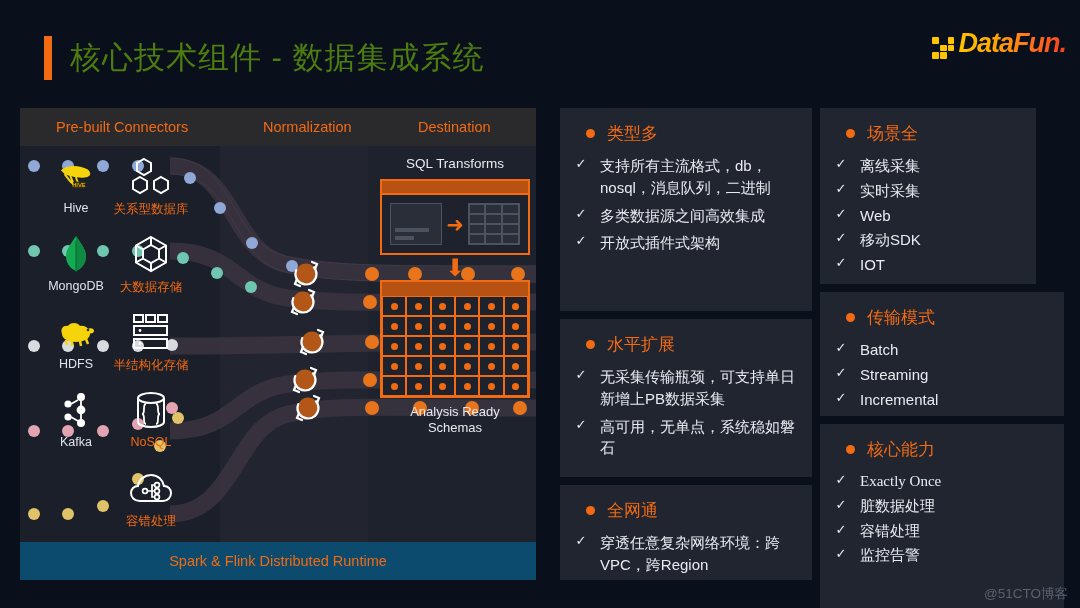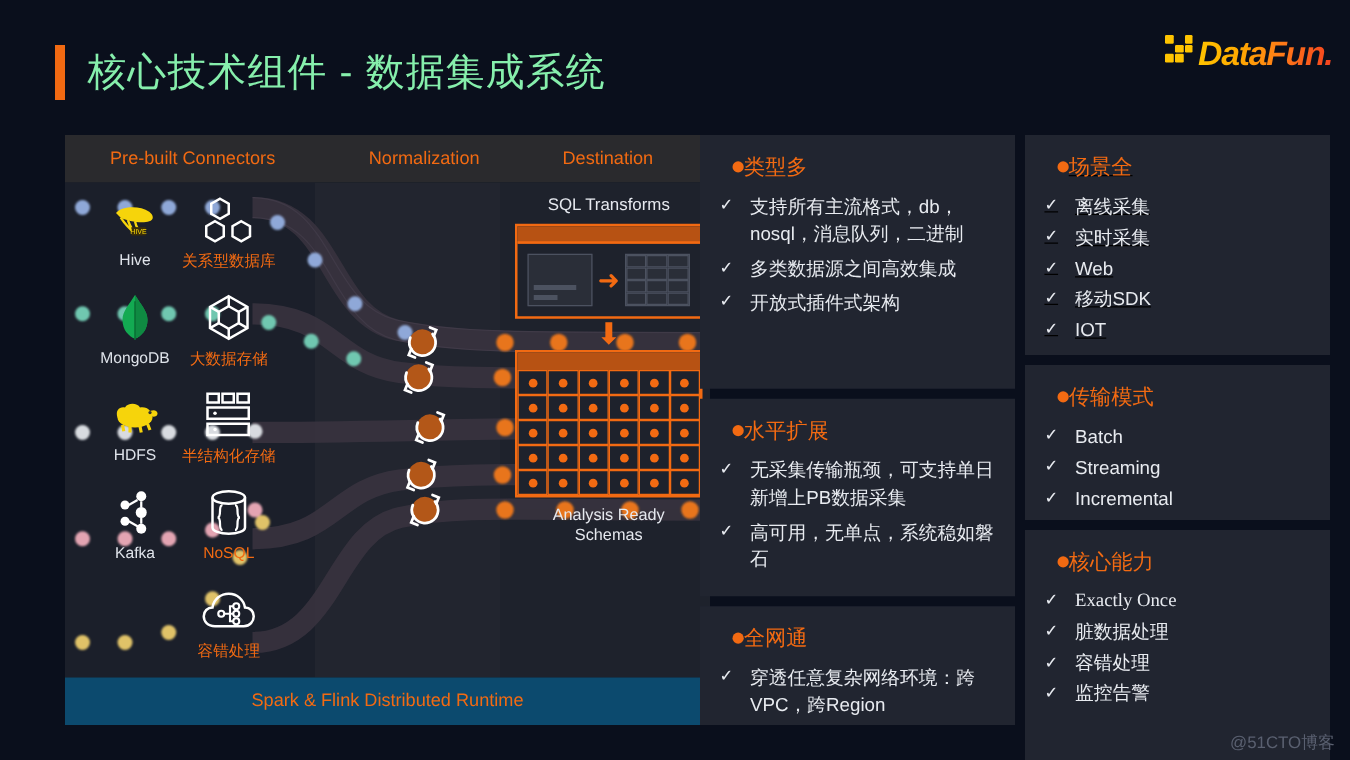--- a/index.html
+++ b/index.html
@@ -7,35 +7,35 @@
     width: 1080px; height: 608px;
     background: #0a0f1c;
     font-family: "Liberation Sans", "DejaVu Sans", sans-serif;
     overflow: hidden;
   }
   .slide { position: relative; width: 1080px; height: 608px; background: #0a0f1c; }
 
   
   .title-row { position: absolute; left: 44px; top: 36px; display: flex; align-items: center; gap: 18px; }
   .title-bar { width: 8px; height: 44px; background: #f26a12; flex: none; }
-  .title-text { color: #86efac; font-size: 31px; font-weight: 400; letter-spacing: 1px; white-space: nowrap; }
-
-  
-  .logo { position: absolute; right: 14px; top: 28px; display: flex; align-items: flex-start; gap: 4px; }
+  .title-text { color: #4d7c0f; font-size: 31px; font-weight: 400; letter-spacing: 1px; white-space: nowrap; }
+
+  
+  .logo { position: absolute; right: 14px; top: 28px; display: flex; align-items: flex-end; gap: 4px; }
   .logo-dots { width: 22px; height: 22px; display: grid; grid-template-columns: repeat(3,1fr); grid-template-rows: repeat(3,1fr); gap: 1px; }
   .logo-dots i { display: block; border-radius: 1px; }
   .logo-word { font-size: 27px; font-weight: 700; font-style: italic; letter-spacing: -1px;
     background: linear-gradient(95deg,#ffc400 0%, #ffab00 30%, #ff7a18 62%, #f4401f 100%);
     -webkit-background-clip: text; background-clip: text; color: transparent; }
 
   
   .panel { position: absolute; background: #1b1f29; }
 
   
-  #left-panel { left: 52px; top: 108px; width: 516px; height: 472px; background: #171b24; }
+  #left-panel { left: 20px; top: 108px; width: 516px; height: 472px; background: #171b24; }
   .lp-header { position: absolute; left: 0; top: 0; width: 100%; height: 38px; background: #2a2a2d; }
   .lp-header span { position: absolute; top: 11px; color: #f26a12; font-size: 14.5px; }
   #hdr-connectors { left: 36px; }
   #hdr-normalization { left: 243px; }
   #hdr-destination { left: 398px; }
 
   .lp-body { position: absolute; left: 0; top: 38px; width: 100%; height: 396px; background: #1b1f2a; overflow: hidden; }
   .band { position: absolute; top: 0; height: 100%; }
   #band-norm { left: 200px; width: 148px; background: #22252f; }
   #band-dest { left: 348px; width: 168px; background: #1e222c; }
@@ -75,25 +75,25 @@
   .schema-grid { display: grid; grid-template-columns: repeat(6,1fr); }
   .schema-grid i { border: 1px solid #f26a12; height: 20px; display: flex; align-items: center; justify-content: center; }
   .schema-grid i::after { content: ""; width: 7px; height: 7px; border-radius: 50%; background: #f26a12; display: block; }
   .dest-caption { text-align: center; color: #e6e9ef; font-size: 13px; margin-top: 6px; line-height: 1.25; }
 
   
   .card { position: absolute; background: #212530; padding: 14px 16px 10px 14px; }
   #card-mid-1 { left: 560px; top: 108px; width: 252px; height: 203px; }
   #card-mid-2 { left: 560px; top: 319px; width: 252px; height: 158px; }
   #card-mid-3 { left: 560px; top: 485px; width: 252px; height: 95px; }
-  #card-right-1 { left: 820px; top: 108px; width: 244px; height: 176px; text-decoration: underline; }
+  #card-right-1 { left: 820px; top: 108px; width: 216px; height: 176px; }
   #card-right-2 { left: 820px; top: 292px; width: 244px; height: 124px; }
   #card-right-3 { left: 820px; top: 424px; width: 244px; height: 185px; font-family: Liberation Serif, serif; }
 
-  .card-head { display: flex; align-items: center; gap: 0; margin-bottom: 10px; }
+  .card-head { display: flex; align-items: center; gap: 12px; margin-bottom: 10px; }
   .bullet-dot { width: 9px; height: 9px; border-radius: 50%; background: #f26a12; flex: none; margin-left: 12px; }
   .card-title { color: #f26a12; font-size: 17px; font-weight: 400; }
   .card-list { list-style: none; }
   .card-list li { display: flex; gap: 12px; margin-bottom: 6px; align-items: flex-start; }
   .tick { color: #e8ebf0; font-size: 13px; line-height: 1.45; flex: none; width: 14px; text-align: center; }
   .li-text { color: #e8ebf0; font-size: 15px; line-height: 1.45; }
   .card-list.compact li { margin-bottom: 3px; }
 
   
   .watermark { position: absolute; right: 12px; bottom: 5px; color: #5a6070; font-size: 13.5px; }

